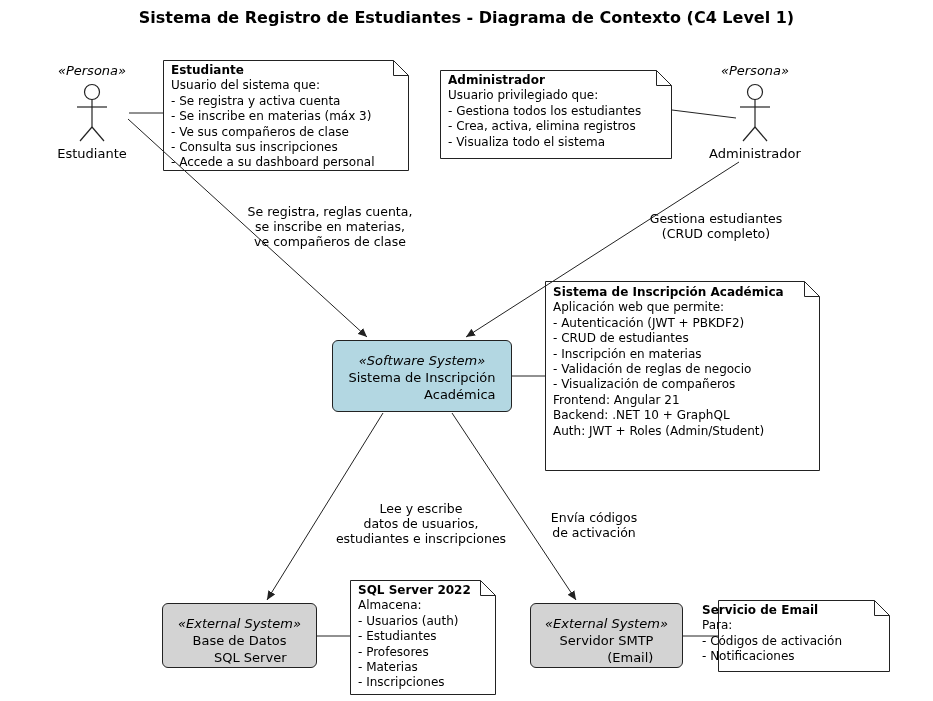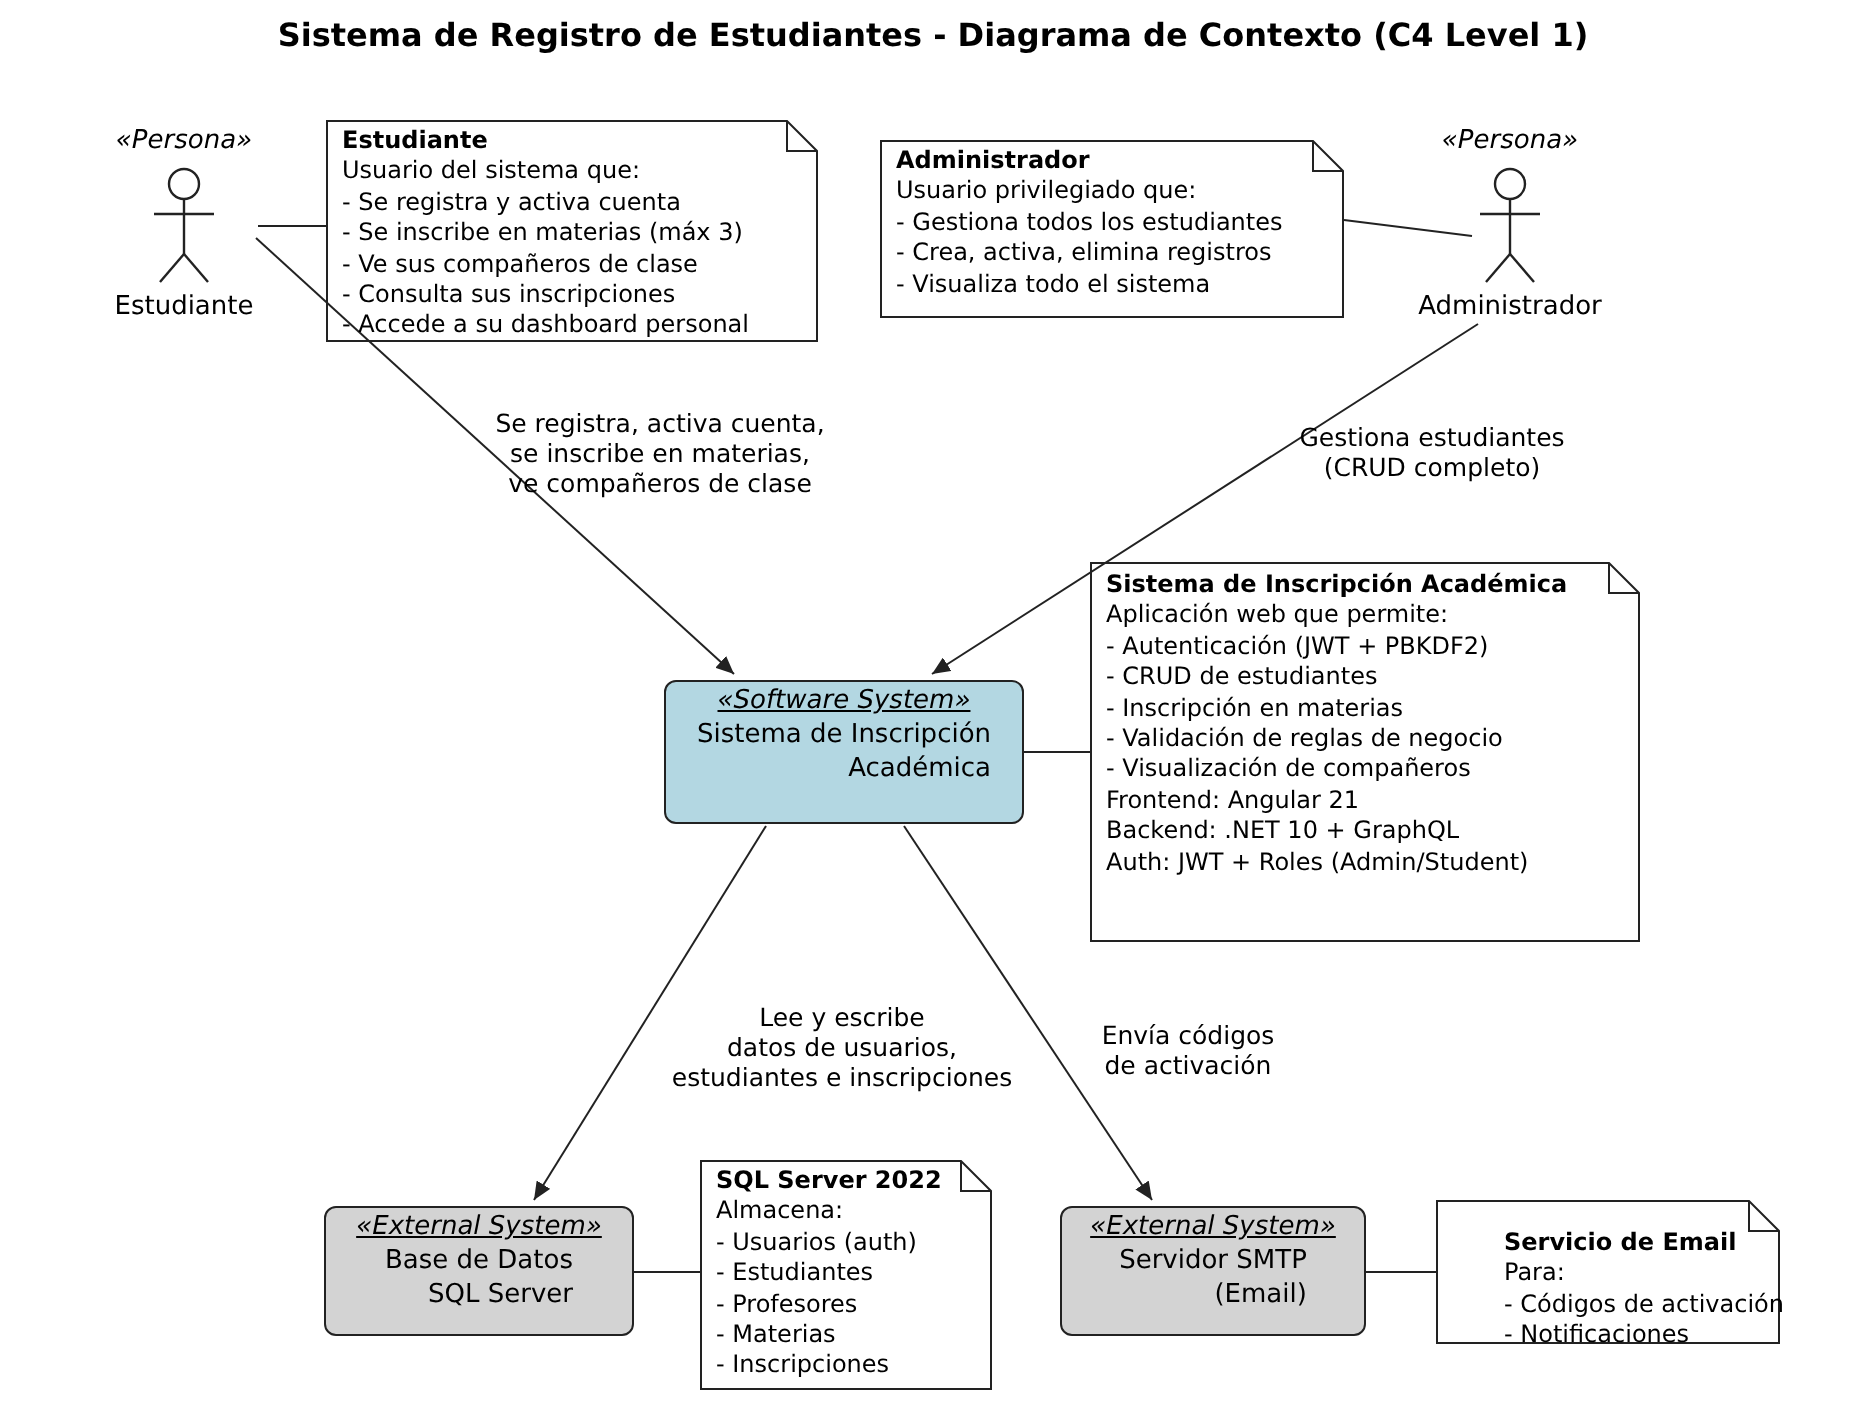--- a/index.html
+++ b/index.html
@@ -11,36 +11,36 @@
            font-size: 16px; font-weight: bold; letter-spacing: 0; }
 
   .actor-text { position: absolute; font-size: 13px; text-align: center; }
   .italic { font-style: italic; }
   #est-stereo  { left: 32px;  top: 63px;  width: 120px; }
   #est-label   { left: 32px;  top: 146px; width: 120px; }
   #adm-stereo  { left: 695px; top: 63px;  width: 120px; }
   #adm-label   { left: 695px; top: 146px; width: 120px; }
 
   .box { position: absolute; box-sizing: border-box; border: 1px solid var(--border, #222);
-         border-radius: 6px; font-size: 13px; text-align: center; padding-top: 2px; text-decoration: underline; }
+         border-radius: 6px; font-size: 13px; text-align: center; padding-top: 12px; }
   .box .stereo { font-style: italic; margin-bottom: 2px; }
   .box .name { display: inline-block; text-align: right; white-space: pre-line; line-height: 16.5px; }
   #box-system { left: 332px; top: 340px; width: 180px; height: 72px; background: var(--system_fill, #b3d7e2); }
   #box-db     { left: 162px; top: 603px; width: 155px; height: 65px; background: var(--external_fill, #d3d3d3); }
   #box-smtp   { left: 530px; top: 603px; width: 153px; height: 65px; background: var(--external_fill, #d3d3d3); }
 
   .note-text { position: absolute; font-size: 12px; line-height: 15.4px; }
   .note-text .nt { font-weight: bold; }
   .note-text .nb { white-space: pre-line; }
   .note-text .stack-t { font-weight: bold; margin-top: 15px; }
   #note-estudiante    { left: 171px; top: 63px;  width: 232px; }
   #note-administrador { left: 448px; top: 73px;  width: 218px; }
   #note-system        { left: 553px; top: 285px; width: 262px; }
   #note-sql           { left: 358px; top: 583px; width: 132px; }
-  #note-email         { left: 752px; top: 603px; width: 158px; margin-top: 11px; }
+  #note-email         { left: 702px; top: 603px; width: 158px; }
 
   .edge-label { position: absolute; font-size: 12.5px; line-height: 15px;
                 text-align: center; white-space: pre-line; }
   #edge-label-1 { left: 230px; top: 204px; width: 200px; }
   #edge-label-2 { left: 616px; top: 211px; width: 200px; }
   #edge-label-3 { left: 316px; top: 501px; width: 210px; }
   #edge-label-4 { left: 514px; top: 510px; width: 160px; }
 
   .edge { stroke: #222; stroke-width: 1; }
   .conn { stroke: #222; stroke-width: 1; }
@@ -176,21 +176,21 @@
 - Inscripciones</div>
   </div>
 
   <div class="note-text" id="note-email">
     <div class="nt">Servicio de Email</div>
     <div class="nb">Para:
 - Códigos de activación
 - Notificaciones</div>
   </div>
 
-  <div class="edge-label" id="edge-label-1">Se registra, activa cuenta,
+  <div class="edge-label" id="edge-label-1">Se registra, reglas cuenta,
 se inscribe en materias,
 ve compañeros de clase</div>
   <div class="edge-label" id="edge-label-2">Gestiona estudiantes
 (CRUD completo)</div>
   <div class="edge-label" id="edge-label-3">Lee y escribe
 datos de usuarios,
 estudiantes e inscripciones</div>
   <div class="edge-label" id="edge-label-4">Envía códigos
 de activación</div>
 

